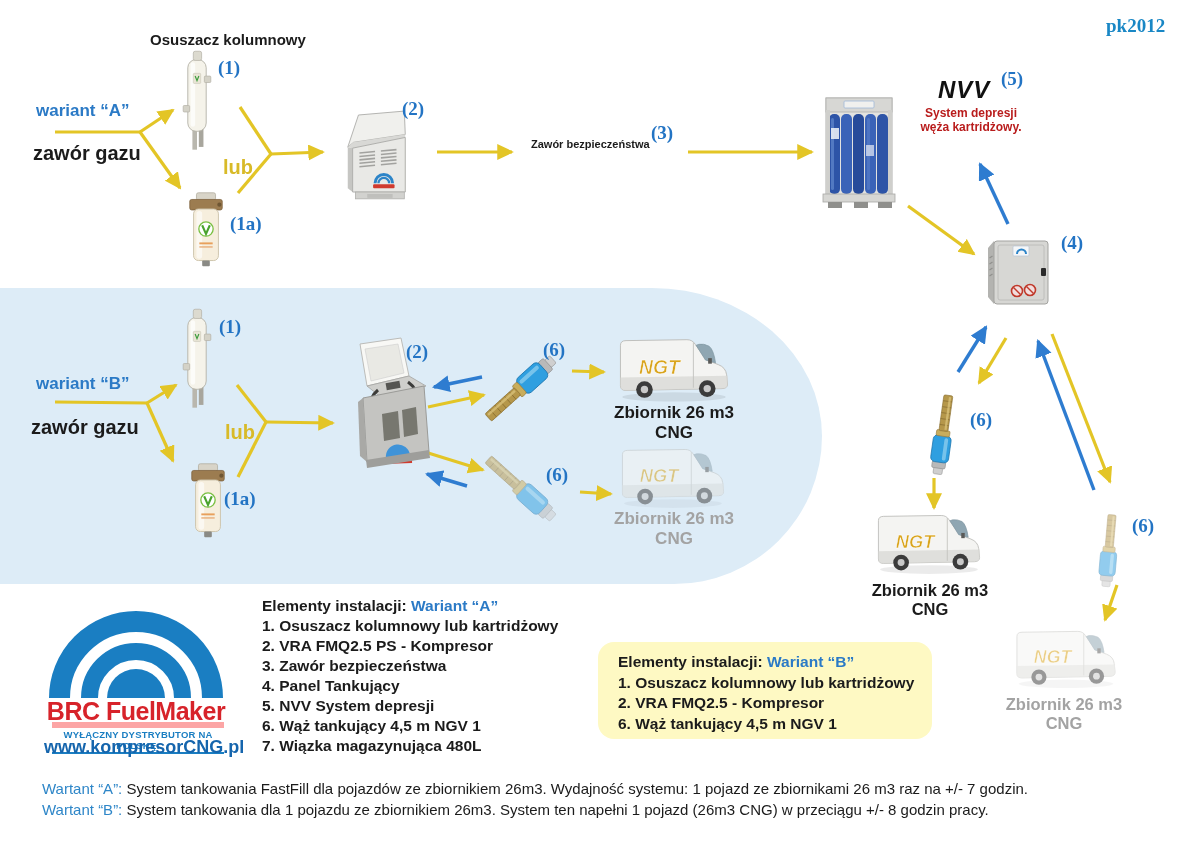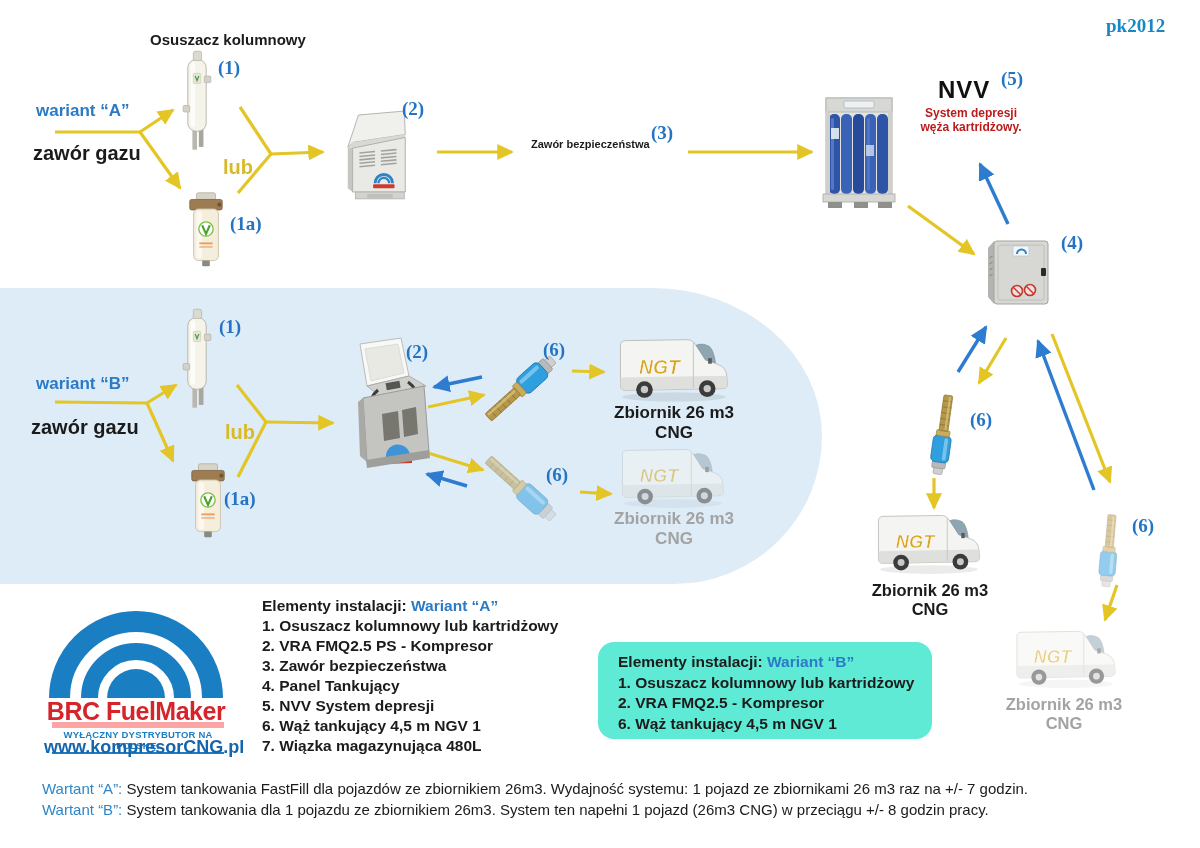--- a/index.html
+++ b/index.html
@@ -11,29 +11,29 @@
   .bluelbl{font-weight:bold;color:#2b7ac6;z-index:5;}
   .yellowlbl{font-weight:bold;color:#d8ba28;z-index:5;margin-left:32px;}
   .greytxt{color:#a3a3a3 !important;}
   .ctr{text-align:center;}
   #bubble-b{left:0;top:288px;width:822px;height:296px;background:#ddecf7;
             border-radius:0 170px 148px 0 / 0 148px 148px 0;z-index:0;}
   #arrow-layer{left:0;top:0;width:1200px;height:848px;z-index:1;pointer-events:none;}
   .equip{z-index:2;}
   .faded{opacity:.52;}
   #list-a{left:262px;top:596px;width:336px;font-size:15.5px;line-height:20px;font-weight:bold;color:#1b1b1b;z-index:5;}
-  #box-b{left:598px;top:642px;width:334px;height:97px;background:#5eead4;border-radius:16px;
+  #box-b{left:598px;top:642px;width:334px;height:97px;background:#fef9c3;border-radius:16px;
          box-sizing:border-box;padding:10px 0 0 20px;font-size:15.5px;line-height:20.5px;font-weight:bold;color:#1b1b1b;z-index:5;}
   .foot{font-size:15px;font-weight:normal;color:#1b1b1b;white-space:nowrap;z-index:5;}
   .foot .fb{color:#2e86c8;}
   #brc-brand{left:38px;top:697px;width:196px;font-size:25px;font-weight:bold;color:#d7232a;text-align:center;letter-spacing:-.5px;z-index:5;}
   #brc-sub{left:52px;top:722px;width:172px;font-size:9.5px;font-weight:bold;color:#1a7ec2;text-align:center;
            border-top:6px solid #fca5a5;border-bottom:2px solid #1a7ec2;padding:1px 0;letter-spacing:.2px;z-index:5;}
   #brc-site{left:44px;top:737px;width:188px;font-size:18px;font-weight:bold;color:#1565ad;text-align:center;z-index:5;}
-  #nvv-title{left:938px;top:76px;font-size:24px;font-weight:bold;color:#111;letter-spacing:1px;z-index:5;}
+  #nvv-title{left:938px;top:76px;font-size:24px;font-weight:bold;color:#111;letter-spacing:1px;z-index:5;font-style:italic;}
   .nvv-sub{left:905px;width:132px;font-size:12px;font-weight:bold;color:#b91c1c;text-align:center;z-index:5;}
   #pk{left:1106px;top:15px;font-family:"Liberation Serif",serif;font-weight:bold;font-size:19px;color:#1987c5;z-index:5;}
 </style>
 </head>
 <body>
 
 <div id="canvas">
 
   <svg width="0" height="0" style="position:absolute" aria-hidden="true">
     <defs>

